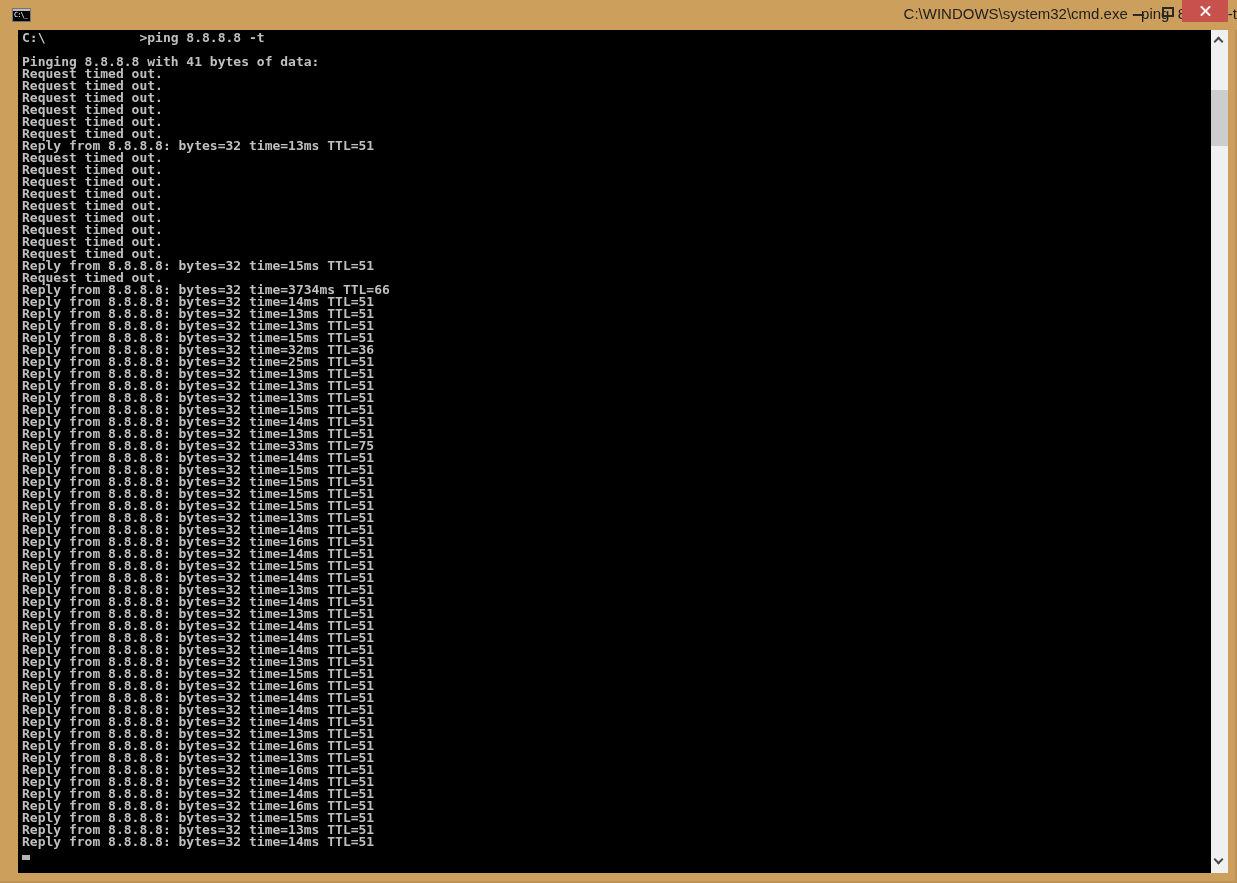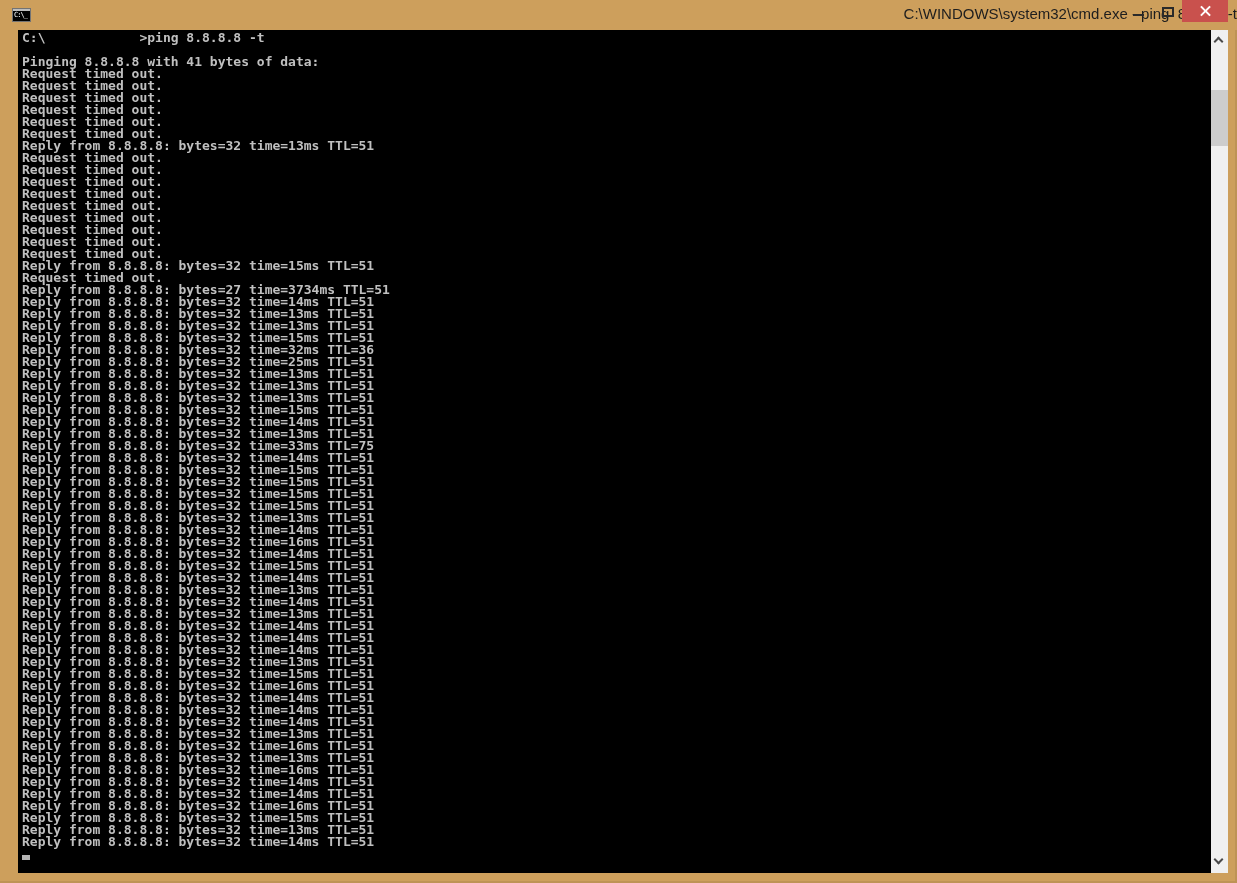--- a/index.html
+++ b/index.html
@@ -97,21 +97,21 @@
         <div class="tline">Request timed out.</div>
         <div class="tline">Request timed out.</div>
         <div class="tline">Request timed out.</div>
         <div class="tline">Request timed out.</div>
         <div class="tline">Request timed out.</div>
         <div class="tline">Request timed out.</div>
         <div class="tline">Request timed out.</div>
         <div class="tline">Request timed out.</div>
         <div class="tline">Reply from 8.8.8.8: bytes=32 time=15ms TTL=51</div>
         <div class="tline">Request timed out.</div>
-        <div class="tline">Reply from 8.8.8.8: bytes=27 time=3734ms TTL=51</div>
+        <div class="tline">Reply from 8.8.8.8: bytes=32 time=3734ms TTL=66</div>
         <div class="tline">Reply from 8.8.8.8: bytes=32 time=14ms TTL=51</div>
         <div class="tline">Reply from 8.8.8.8: bytes=32 time=13ms TTL=51</div>
         <div class="tline">Reply from 8.8.8.8: bytes=32 time=13ms TTL=51</div>
         <div class="tline">Reply from 8.8.8.8: bytes=32 time=15ms TTL=51</div>
         <div class="tline">Reply from 8.8.8.8: bytes=32 time=32ms TTL=36</div>
         <div class="tline">Reply from 8.8.8.8: bytes=32 time=25ms TTL=51</div>
         <div class="tline">Reply from 8.8.8.8: bytes=32 time=13ms TTL=51</div>
         <div class="tline">Reply from 8.8.8.8: bytes=32 time=13ms TTL=51</div>
         <div class="tline">Reply from 8.8.8.8: bytes=32 time=13ms TTL=51</div>
         <div class="tline">Reply from 8.8.8.8: bytes=32 time=15ms TTL=51</div>

